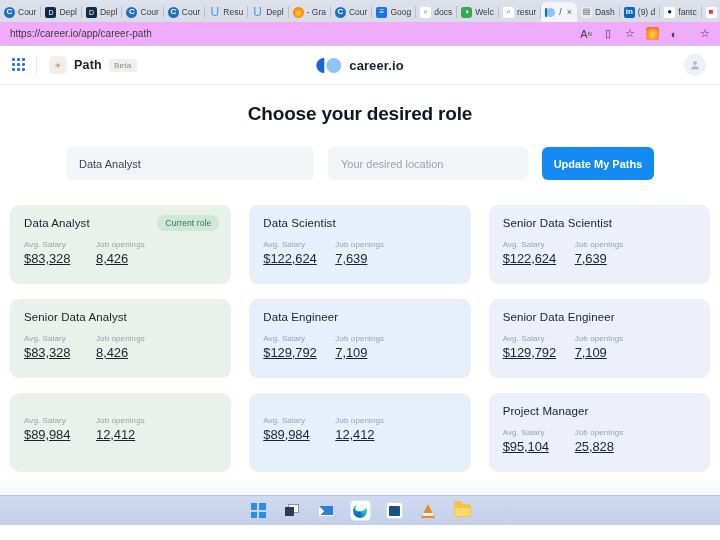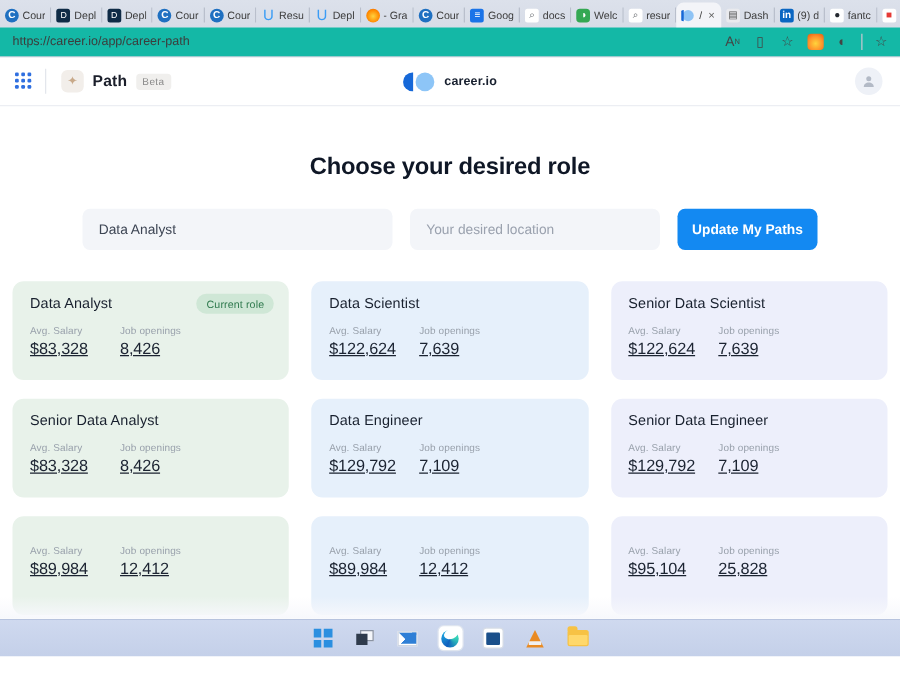--- a/index.html
+++ b/index.html
@@ -82,21 +82,21 @@
   .fav-dash { background: #e9eaee; color:#555; }
   .fav-careerio { background: transparent; }
   .dot-blue { display:inline-block; width:9px; height:9px; border-radius:50%; background:#8ec3f5; position:relative;}
   .dot-blue::before { content:""; position:absolute; left:-3px; top:0; width:4px; height:9px; border-radius:4px 0 0 4px; background:#1667d6;}
   .tabclose { font-size: 9px; color: #5a5a5a; margin-left:2px; }
 
   .addressbar {
     display: flex;
     align-items: center;
     height: 23px;
-    background: #14b8a6;
+    background: #f0abfc;
     padding: 0 6px;
     gap: 4px;
   }
   .url-field {
     flex: 1 1 auto;
     font-size: 10px;
     color: #3c3c3c;
     padding-left: 4px;
     white-space: nowrap;
     overflow: hidden;
@@ -178,36 +178,36 @@
     width: 8px; height: 15px;
     background: #1668d8;
     border-radius: 8px 0 0 8px;
   }
   .brand-mark .circle {
     position:absolute; left:10px; top:0;
     width: 15px; height: 15px;
     background: #8dc5f7;
     border-radius: 50%;
   }
-  .brand-text { font-size: 10px; color: #18202f; font-weight: bold; letter-spacing:.1px;}
+  .brand-text { font-size: 13px; color: #18202f; font-weight: bold; letter-spacing:.1px;}
   .avatar {
     position: absolute; right: 14px;
     width: 22px; height: 22px;
     border-radius: 50%;
     background: #eef1f7;
     display:flex; align-items:center; justify-content:center;
   }
   .avatar svg { width: 12px; height: 12px; fill:#b3bac6; }
 
   .page-title {
     text-align: center;
     font-size: 19px;
     font-weight: bold;
     color: #0f1726;
-    margin-top: 38px;
+    margin-top: 18px;
     letter-spacing: -.2px;
   }
 
   .search-row {
     display: flex;
     gap: 14px;
     padding: 0 66px;
     margin-top: 22px;
     align-items: stretch;
   }
@@ -554,20 +554,21 @@
             <div class="stat-label">Avg. Salary</div>
             <div class="stat-value">$89,984</div>
           </div>
           <div class="stat">
             <div class="stat-label">Job openings</div>
             <div class="stat-value">12,412</div>
           </div>
         </div>
       </div>
       <div class="card lav">
+        <div class="card-title">Project Manager</div>
         <div class="card-stats">
           <div class="stat">
             <div class="stat-label">Avg. Salary</div>
             <div class="stat-value">$95,104</div>
           </div>
           <div class="stat">
             <div class="stat-label">Job openings</div>
             <div class="stat-value">25,828</div>
           </div>
         </div>

